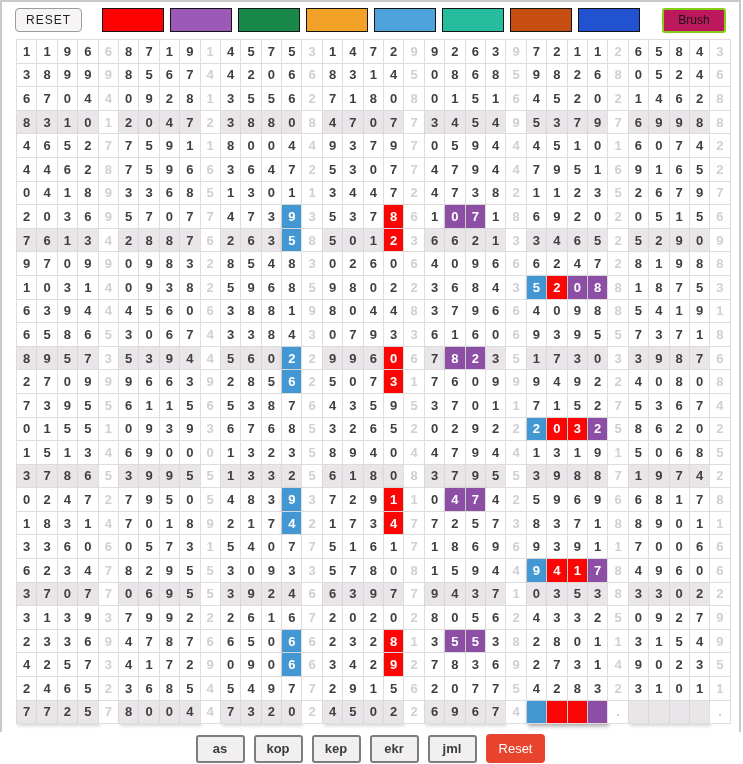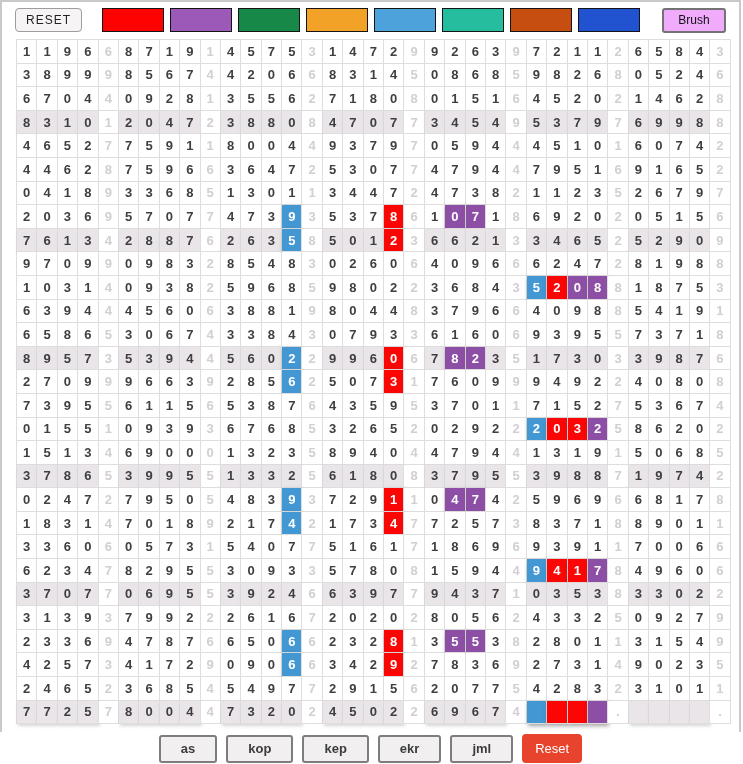--- a/index.html
+++ b/index.html
@@ -4,35 +4,35 @@
 <style>
   * { margin:0; padding:0; box-sizing:border-box; }
   html,body { width:743px; height:764px; background:#fff; font-family:"Liberation Sans", sans-serif; }
   .page { position:relative; width:741px; height:732px; border-top:2px solid #c9c9c9; border-left:2px solid #c9c9c9; border-right:2px solid #c9c9c9; background:#fff; }
 
   
   .toolbar { position:absolute; top:5px; left:0; right:0; height:26px; display:flex; align-items:center; padding:0 13px; }
   .reset-top { width:67px; height:24px; background:#f6f4f4; border:1px solid #9d9d9d; border-radius:4px; font-size:12px; letter-spacing:1px; color:#222; font-family:"Liberation Sans",sans-serif; cursor:pointer; }
   .swatch-row { display:flex; align-items:center; margin-left:20px; gap:6px; }
   .swatch { width:62px; height:24px; border:1px solid #141414; padding:0; cursor:pointer; }
-  .brush-btn { margin-left:auto; width:64px; height:25px; background:#f0abfc; border:2px solid #737373; border-radius:3px; font-size:12px; color:#111; font-family:"Liberation Sans",sans-serif; cursor:pointer;text-align:center; }
+  .brush-btn { margin-left:auto; width:64px; height:25px; background:#be185d; border:2px solid #84cc16; border-radius:3px; font-size:12px; color:#111; font-family:"Liberation Sans",sans-serif; cursor:pointer;text-align:center; }
 
   
   .grid { position:absolute; left:14px; top:37px; display:grid; grid-template-columns:repeat(35, 20.4px); grid-auto-rows:23.6px; border-top:1px solid #dedede; border-left:1px solid #dedede; }
   .cell { border-right:1px solid #dedede; border-bottom:1px solid #dedede; display:flex; align-items:center; justify-content:center; font-size:13px; font-weight:bold; background:#fff; cursor:default; }
   .cell.d { color:#3f3f3f; }
   .cell.l { color:#d2ced2; }
   .cell.shaded { background:#e9e5e9; box-shadow:1px 2px 3px rgba(140,140,140,.35); }
   .cell.hl-blue   { background:#4397d2; color:#fff; box-shadow:1px 2px 4px rgba(90,90,90,.55); }
   .cell.hl-red    { background:#fb0505; color:#fff; box-shadow:1px 2px 4px rgba(90,90,90,.55); }
   .cell.hl-purple { background:#8d4fa5; color:#fff; box-shadow:1px 2px 4px rgba(90,90,90,.55); }
 
   
   .footer { position:absolute; top:732px; left:0; right:0; display:flex; justify-content:center; align-items:center; gap:9px; }
-  .fbtn { min-width:49px; height:28px; background:#f1efef; border:2px solid #7d7d7d; border-radius:3px; font-size:13px; color:#3c3c3c; font-weight:bold; font-family:"Liberation Sans",sans-serif; padding:0 20px; cursor:pointer; }
+  .fbtn { min-width:49px; height:28px; background:#f1efef; border:2px solid #7d7d7d; border-radius:3px; font-size:13px; color:#3c3c3c; font-weight:bold; font-family:"Liberation Sans",sans-serif; padding:0 4px; cursor:pointer; }
   .freset { height:29px; background:#e8432c; border:none; border-radius:4px; color:#fff; font-size:13px; font-family:"Liberation Sans",sans-serif; padding:0 13px; cursor:pointer; }
 </style>
 </head>
 <body>
 
 <div class="page">
 
   <div class="toolbar">
     <button class="reset-top">RESET</button>
     <div class="swatch-row">

